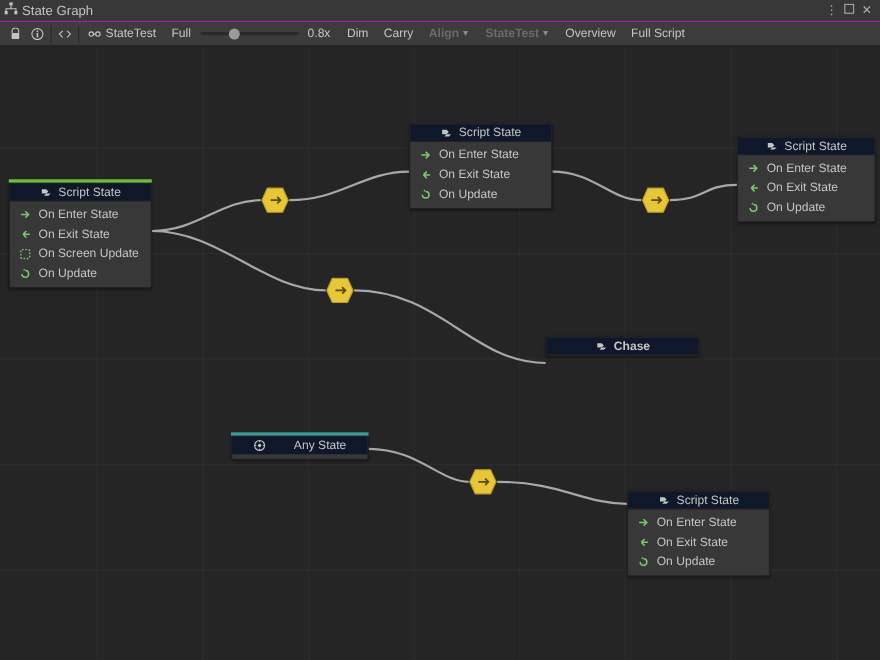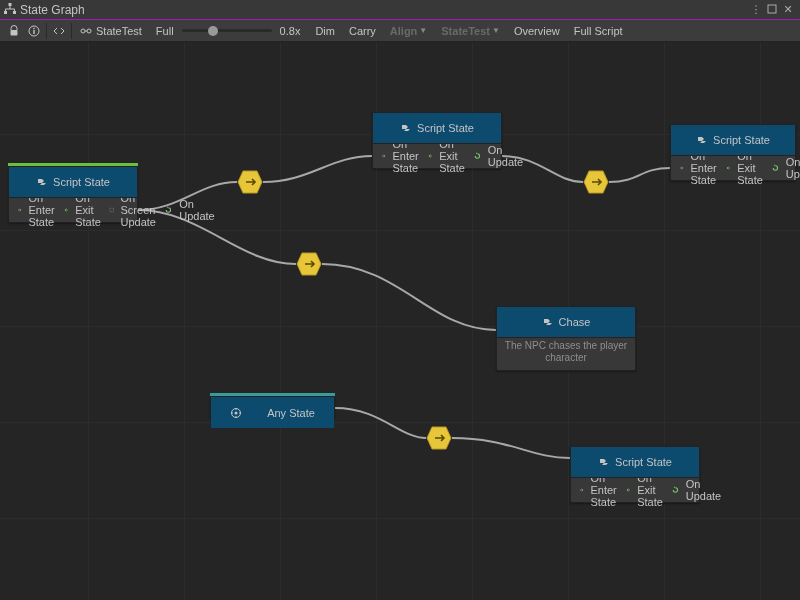--- a/index.html
+++ b/index.html
@@ -55,28 +55,28 @@
   }
   svg.edges { position: absolute; inset: 0; width: 100%; height: 100%; pointer-events: none; }
   svg.edges path { fill: none; stroke: #a8a8a8; stroke-width: 2; }
 
   
   .node {
     position: absolute; background: #383838; border: 1px solid #222; border-radius: 2px;
     color: #c4c4c4; font-size: 11px; box-shadow: 0 1px 2px rgba(0,0,0,.4);
   }
   .node .header {
-    height: 31px; display: flex; align-items: center; justify-content: center;
+    height: 16px; display: flex; align-items: center; justify-content: center;
     border-bottom: 1px solid #222; gap: 5px; font-size: 11px;
-    background: #0c4a6e; position: relative;
+    background: #0f172a; position: relative;
   }
   .node .topstripe { position: absolute; top: -4px; left: -1px; right: -1px; height: 3px; }
   .node.green .topstripe { background: #6cbf3d; }
   .node.teal  .topstripe { background: #3a9b99; }
-  .node .rows { padding: 4px 8px; display: flex; gap: 2px; align-items: flex-end; }
+  .node .rows { padding: 4px 8px; display: flex; flex-direction: column; gap: 2px; }
   .node .row { display: flex; align-items: center; gap: 6px; height: 16px; }
   .node .row .ricon { width: 12px; height: 12px; }
   .node.chase .subtitle { font-size: 10px; color: #8e8e8e; text-align: center; padding: 2px 6px 6px; line-height: 1.2; }
 
   
   .hex {
     position: absolute; width: 26px; height: 24px;
     display: flex; align-items: center; justify-content: center;
   }
   .hex svg { width: 26px; height: 24px; }
@@ -308,28 +308,27 @@
       <div class="row">
           <svg class="ricon" viewBox="0 0 12 12">
             <path d="M3 6 a3 3 0 1 0 3 -3" fill="none" stroke="#7cc96f" stroke-width="1.4"></path>
             <path d="M5 1 L6 3 L4 3 Z" fill="#7cc96f"></path>
           </svg>
           <span>On Update</span>
         </div>
     </div>
   </div>
 
-  <div class="node chase" style="left:496px; top:264px; width:140px;">
+  <div class="node chase" style="left:496px; top:264px; width:140px;font-weight:bold;">
     <div class="header">
       <svg class="ic" viewBox="0 0 12 12">
           <path d="M2 3 H6 L8 5 L6 7 H2 Z M6 7 H10 L8 9 H4 Z" fill="#c4c4c4"></path>
         </svg>
       <span>Chase</span>
     </div>
-    <div class="subtitle">The NPC chases the player character</div>
   </div>
 
   <div class="node teal" style="left:210px; top:354px; width:125px; height:22px;">
     <div class="topstripe"></div>
     <div class="header" style="border-bottom:none;gap:25px;">
       <svg class="ic" viewBox="0 0 12 12">
           <circle cx="6" cy="6" r="4.5" fill="none" stroke="#c4c4c4"></circle>
           <circle cx="6" cy="6" r="1.5" fill="#c4c4c4"></circle>
           <path d="M6 1.5 V3 M6 9 V10.5 M1.5 6 H3 M9 6 H10.5" stroke="#c4c4c4"></path>
         </svg>

